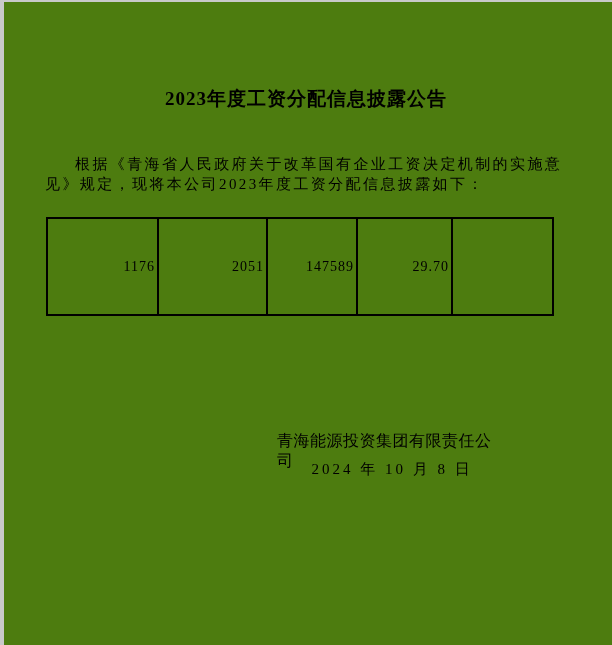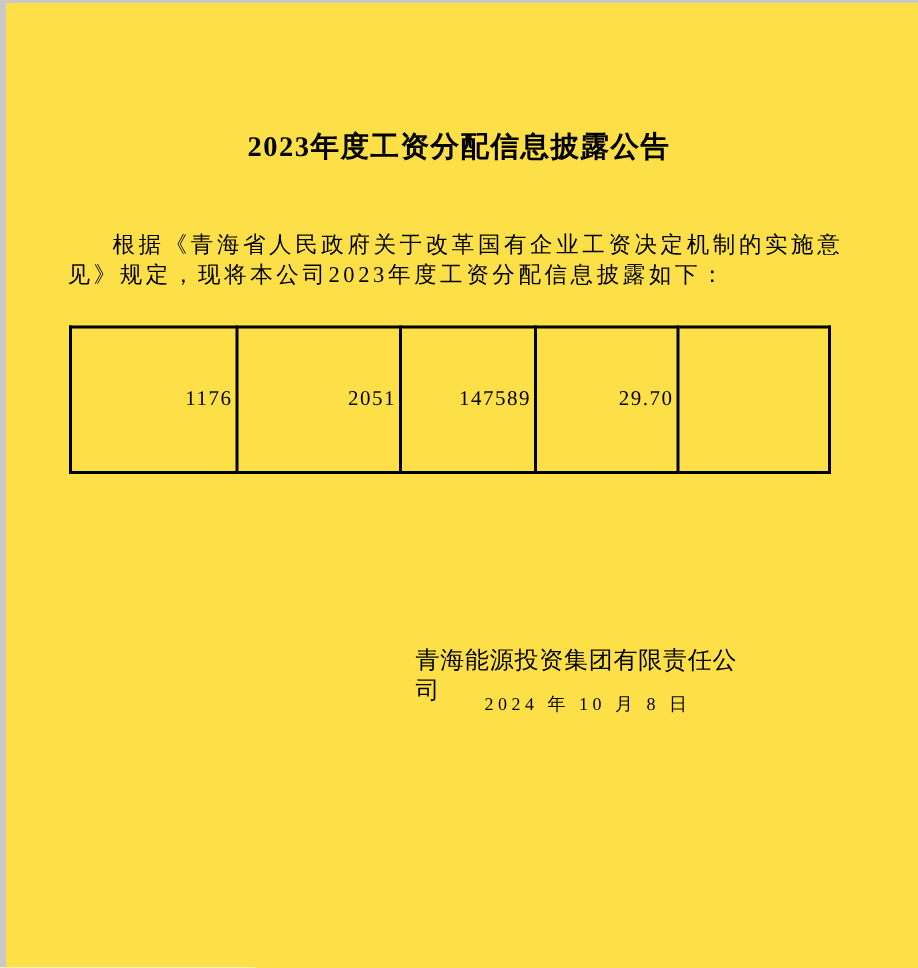--- a/index.html
+++ b/index.html
@@ -4,21 +4,21 @@
 <style>
   html, body {
     margin: 0;
     padding: 0;
     background: #ffffff;
   }
   .page {
     position: relative;
     width: 612px;
     height: 645px;
-    background: #fde047;
+    background: #4d7c0f;
     color: #000000;
     font-family: "Liberation Serif", "DejaVu Serif", serif;
     overflow: hidden;
   }
   .edge-top {
     position: absolute;
     top: 0; left: 0;
     width: 612px; height: 2px;
     background: #c9c9c9;
   }
@@ -89,21 +89,21 @@
     font-size: 16px;
     line-height: 20px;
     letter-spacing: 0.5px;
   }
   .date {
     position: absolute;
     top: 459px;
     left: 277px;
     width: 230px;
     text-align: center;
-    font-size: 12px;
+    font-size: 15px;
     line-height: 20px;
     letter-spacing: 3px;
   }
 </style>
 </head>
 <body>
 
 <div class="page">
   <div class="edge-top"></div>
   <div class="edge-left"></div>

